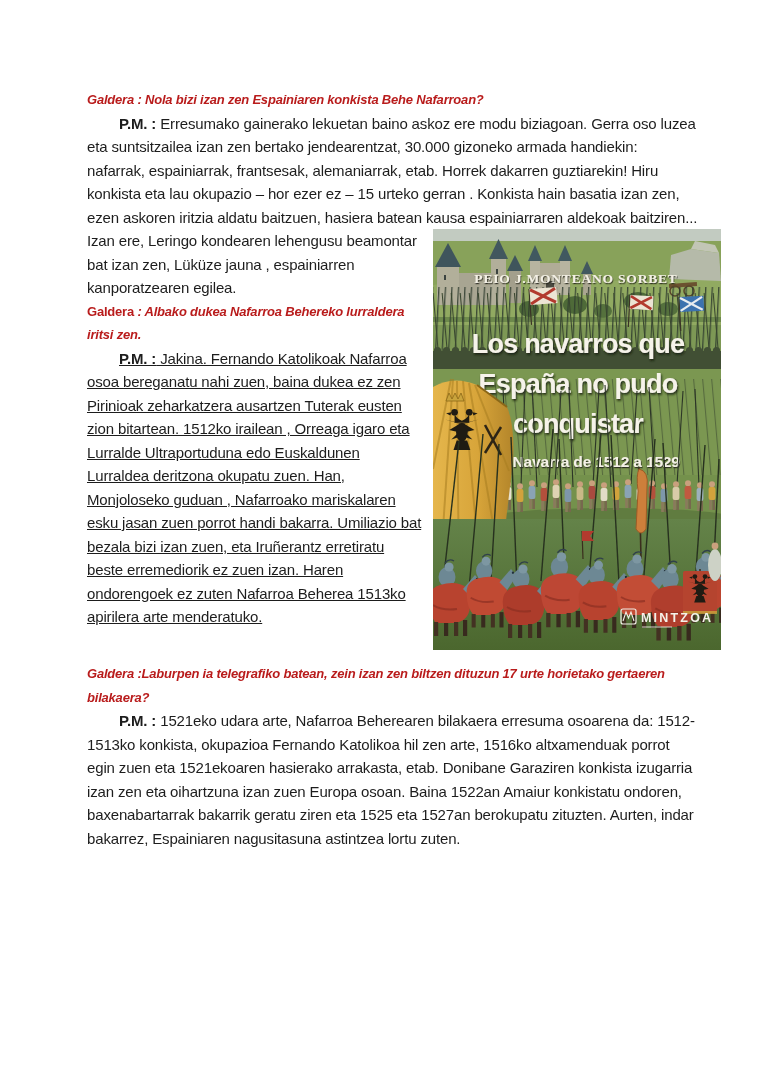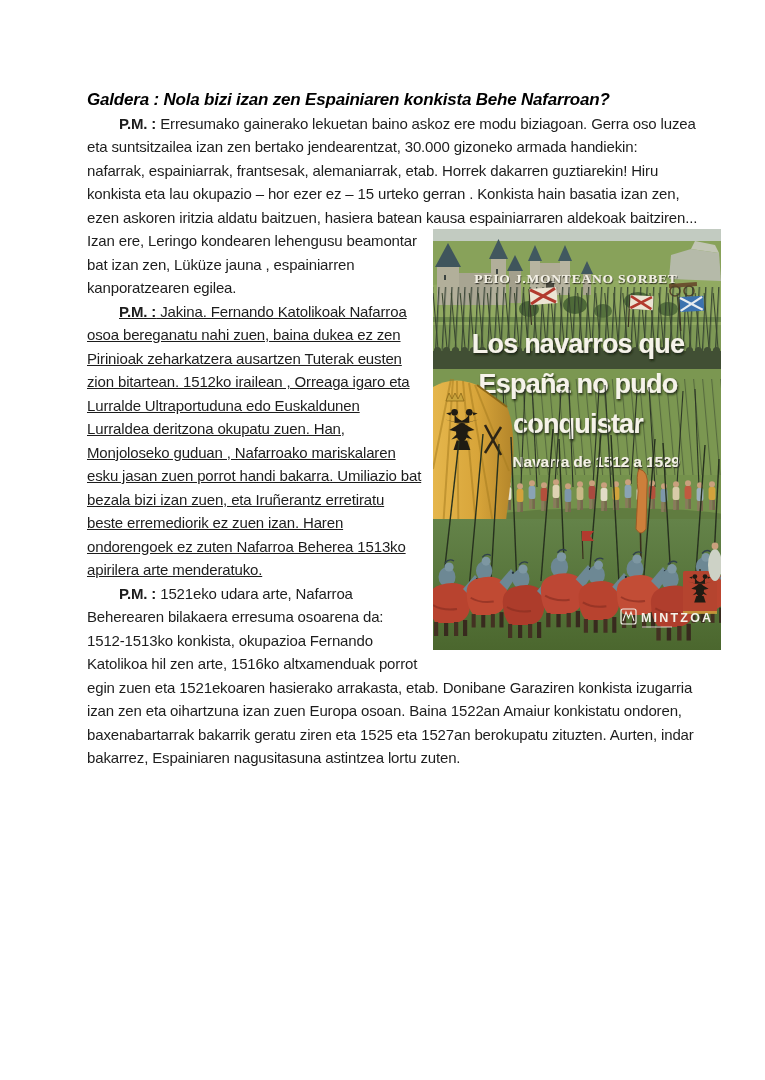--- a/index.html
+++ b/index.html
@@ -9,21 +9,21 @@
     box-sizing:border-box;
     padding:88px 66px 40px 87px;
     background:#ffffff;
     font-family:"Liberation Sans","DejaVu Sans",sans-serif;
     font-size:15px;line-height:23.5px;
     letter-spacing:-0.15px;
     color:#1d1d1d;
     overflow:hidden;
   }
   .page p{margin:0;}
-  .q{font-weight:bold;font-style:italic;color:#000000;font-size:17px;letter-spacing:-0.2px;}
+  .q{font-weight:bold;font-style:italic;color:#b91c1c;font-size:13px;letter-spacing:-0.2px;}
   .q .qlead{font-style:normal;}
   .q1{margin-bottom:38px;}
   .a1{margin-bottom:4px;}
   .q2{margin-bottom:22px;}
   .a2{margin-bottom:28px;text-decoration:underline;}
   .q3{clear:right;margin-bottom:22px;}
   .pm{font-weight:bold;margin-left:32px;}
   .coverFloat{
     float:right;
     width:288px;height:421px;
@@ -290,19 +290,21 @@
 
     <g>
       <rect x="188" y="380" width="15" height="15" rx="2" fill="none" stroke="#f2f0e8" stroke-width="1.2"></rect>
       <path d="M190,392 L193,383 L195.5,389 L198,383 L201,392" stroke="#f2f0e8" stroke-width="1.1" fill="none"></path>
       <text x="208" y="393" font-family="'Liberation Sans',sans-serif" font-size="12.5" font-weight="bold" letter-spacing="2.2" fill="#f4f2ea">MINTZOA</text>
       <rect x="209" y="397" width="30" height="2" fill="#e8e8e0" opacity="0.45"></rect>
     </g>
   </svg>
       </span><span> Leringo kondearen lehengusu beamontar bat izan zen, Lüküze jauna , espainiarren kanporatzearen egilea.</span></p>
 
+  <p class="q q2"><span class="qlead">Galdera</span><span> : Albako dukea Nafarroa Behereko lurraldera iritsi zen.</span></p>
 
   <p class="a a2"><span class="pm">P.M. :</span><span> Jakina. Fernando Katolikoak Nafarroa osoa bereganatu nahi zuen, baina dukea ez zen Pirinioak zeharkatzera ausartzen Tuterak eusten zion bitartean. 1512ko irailean , Orreaga igaro eta Lurralde Ultraportuduna edo Euskaldunen Lurraldea deritzona okupatu zuen. Han, Monjoloseko guduan , Nafarroako mariskalaren esku jasan zuen porrot handi bakarra. Umiliazio bat bezala bizi izan zuen, eta Iruñerantz erretiratu beste erremediorik ez zuen izan. Haren ondorengoek ez zuten Nafarroa Beherea 1513ko apirilera arte menderatuko.</span></p>
 
+  <p class="q q3"><span class="qlead"></span><span>Galdera :Laburpen ia telegrafiko batean, zein izan zen biltzen dituzun 17 urte horietako gertaeren bilakaera?</span></p>
 
   <p class="a a3"><span class="pm">P.M. :</span><span> 1521eko udara arte, Nafarroa Beherearen bilakaera erresuma osoarena da: 1512-1513ko konkista, okupazioa Fernando Katolikoa hil zen arte, 1516ko altxamenduak porrot egin zuen eta 1521ekoaren hasierako arrakasta, etab. Donibane Garaziren konkista izugarria izan zen eta oihartzuna izan zuen Europa osoan. Baina 1522an Amaiur konkistatu ondoren, baxenabartarrak bakarrik geratu ziren eta 1525 eta 1527an berokupatu zituzten. Aurten, indar bakarrez, Espainiaren nagusitasuna astintzea lortu zuten.</span></p>
 
 </div>
 
 </body></html>

